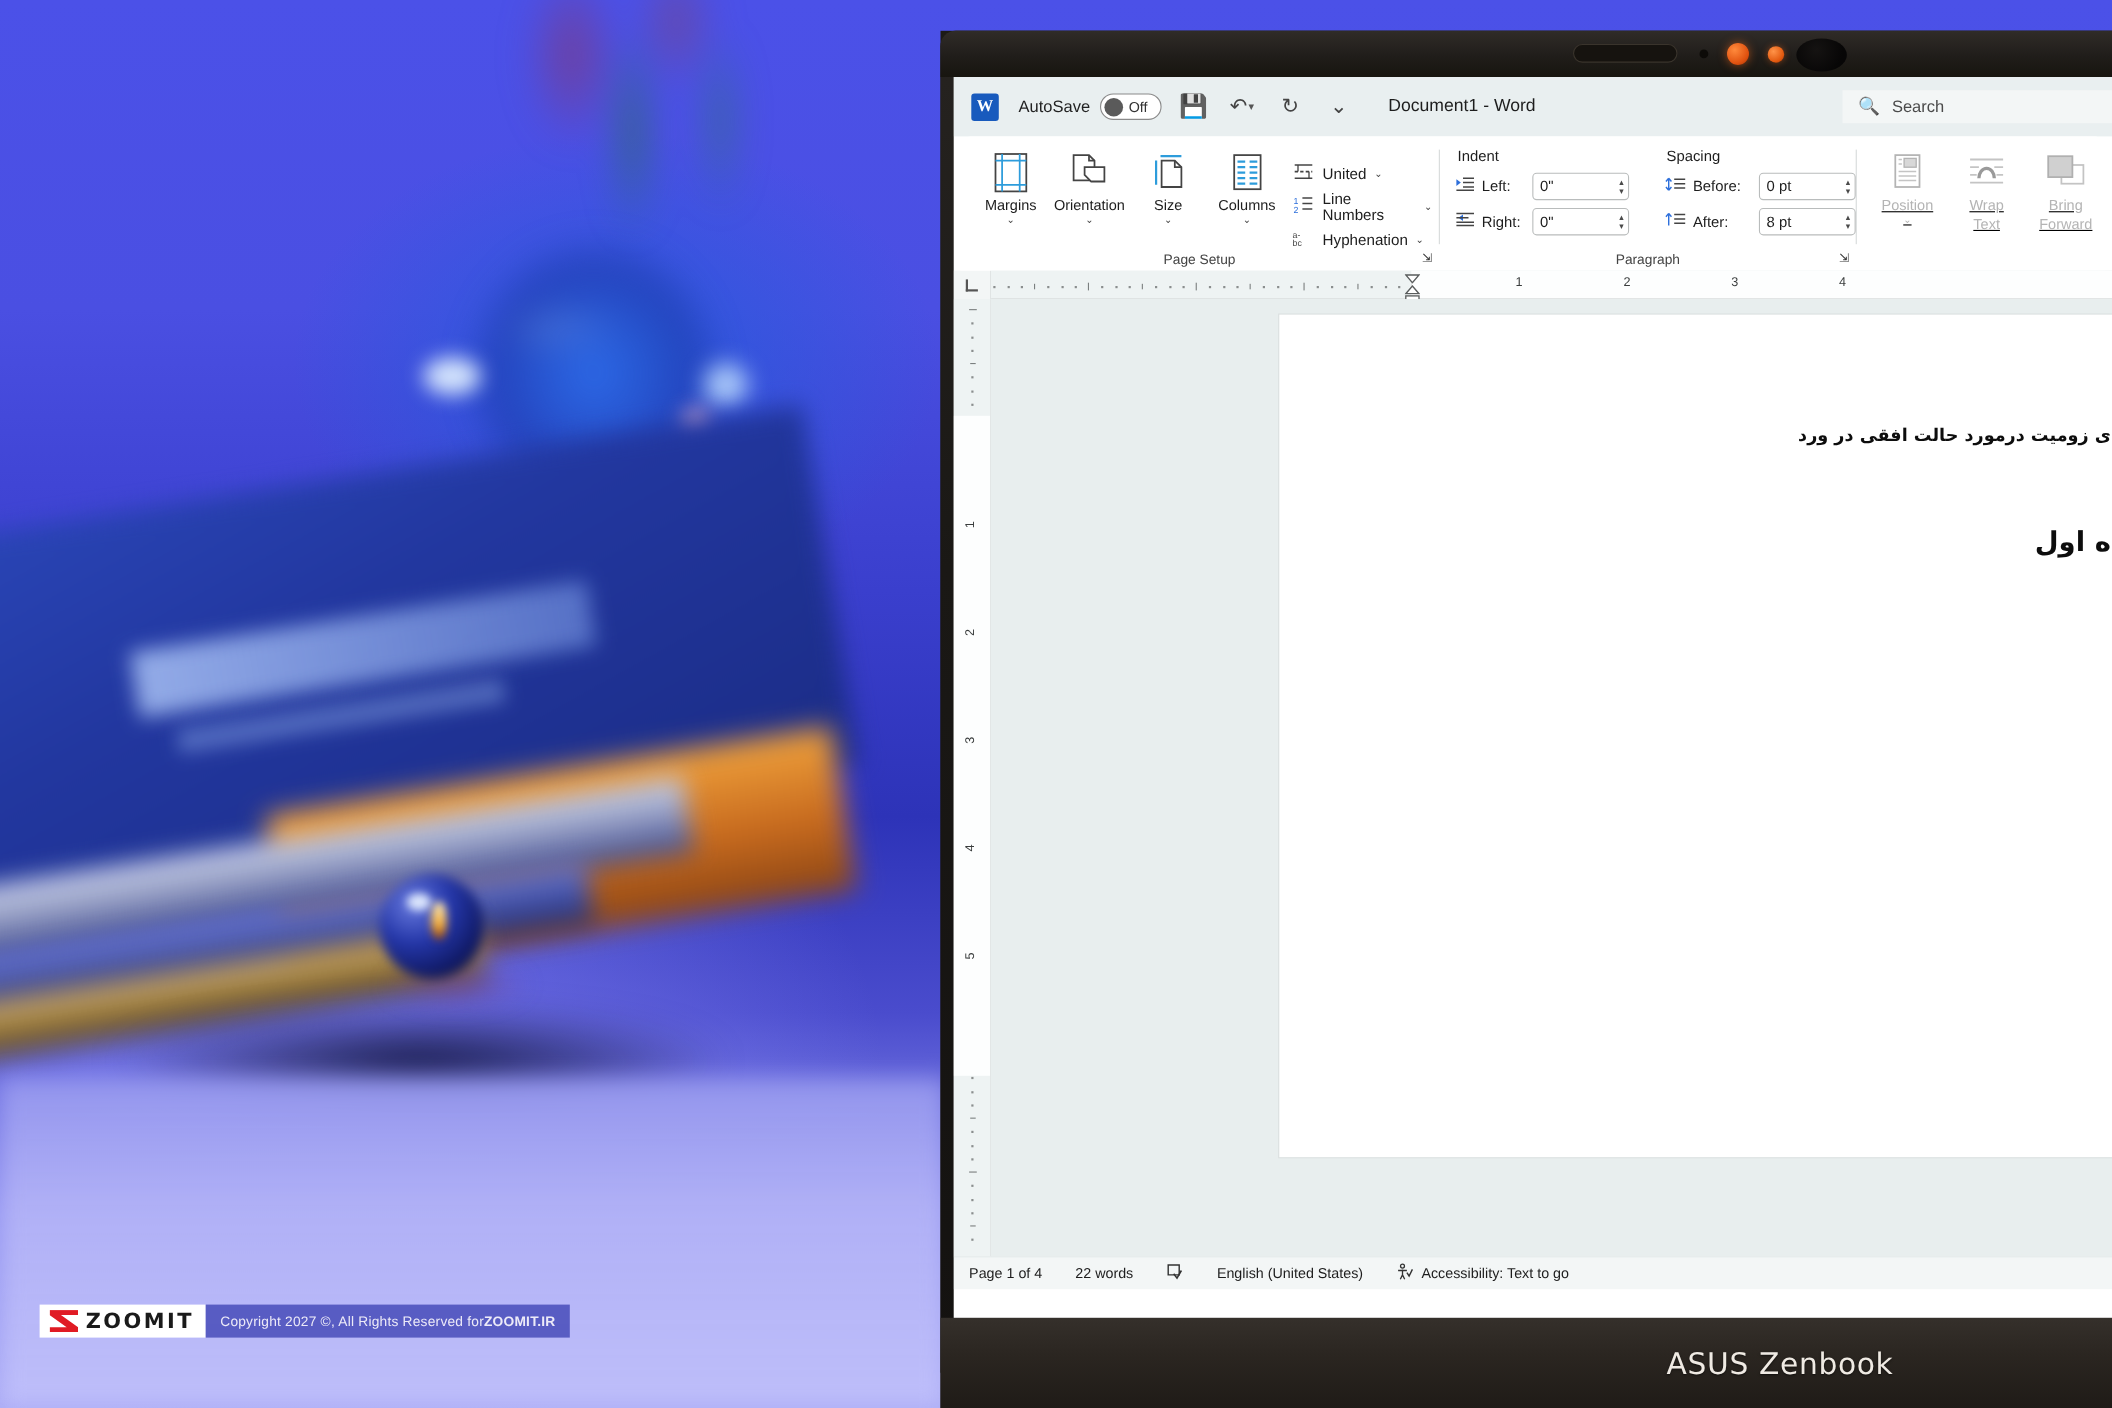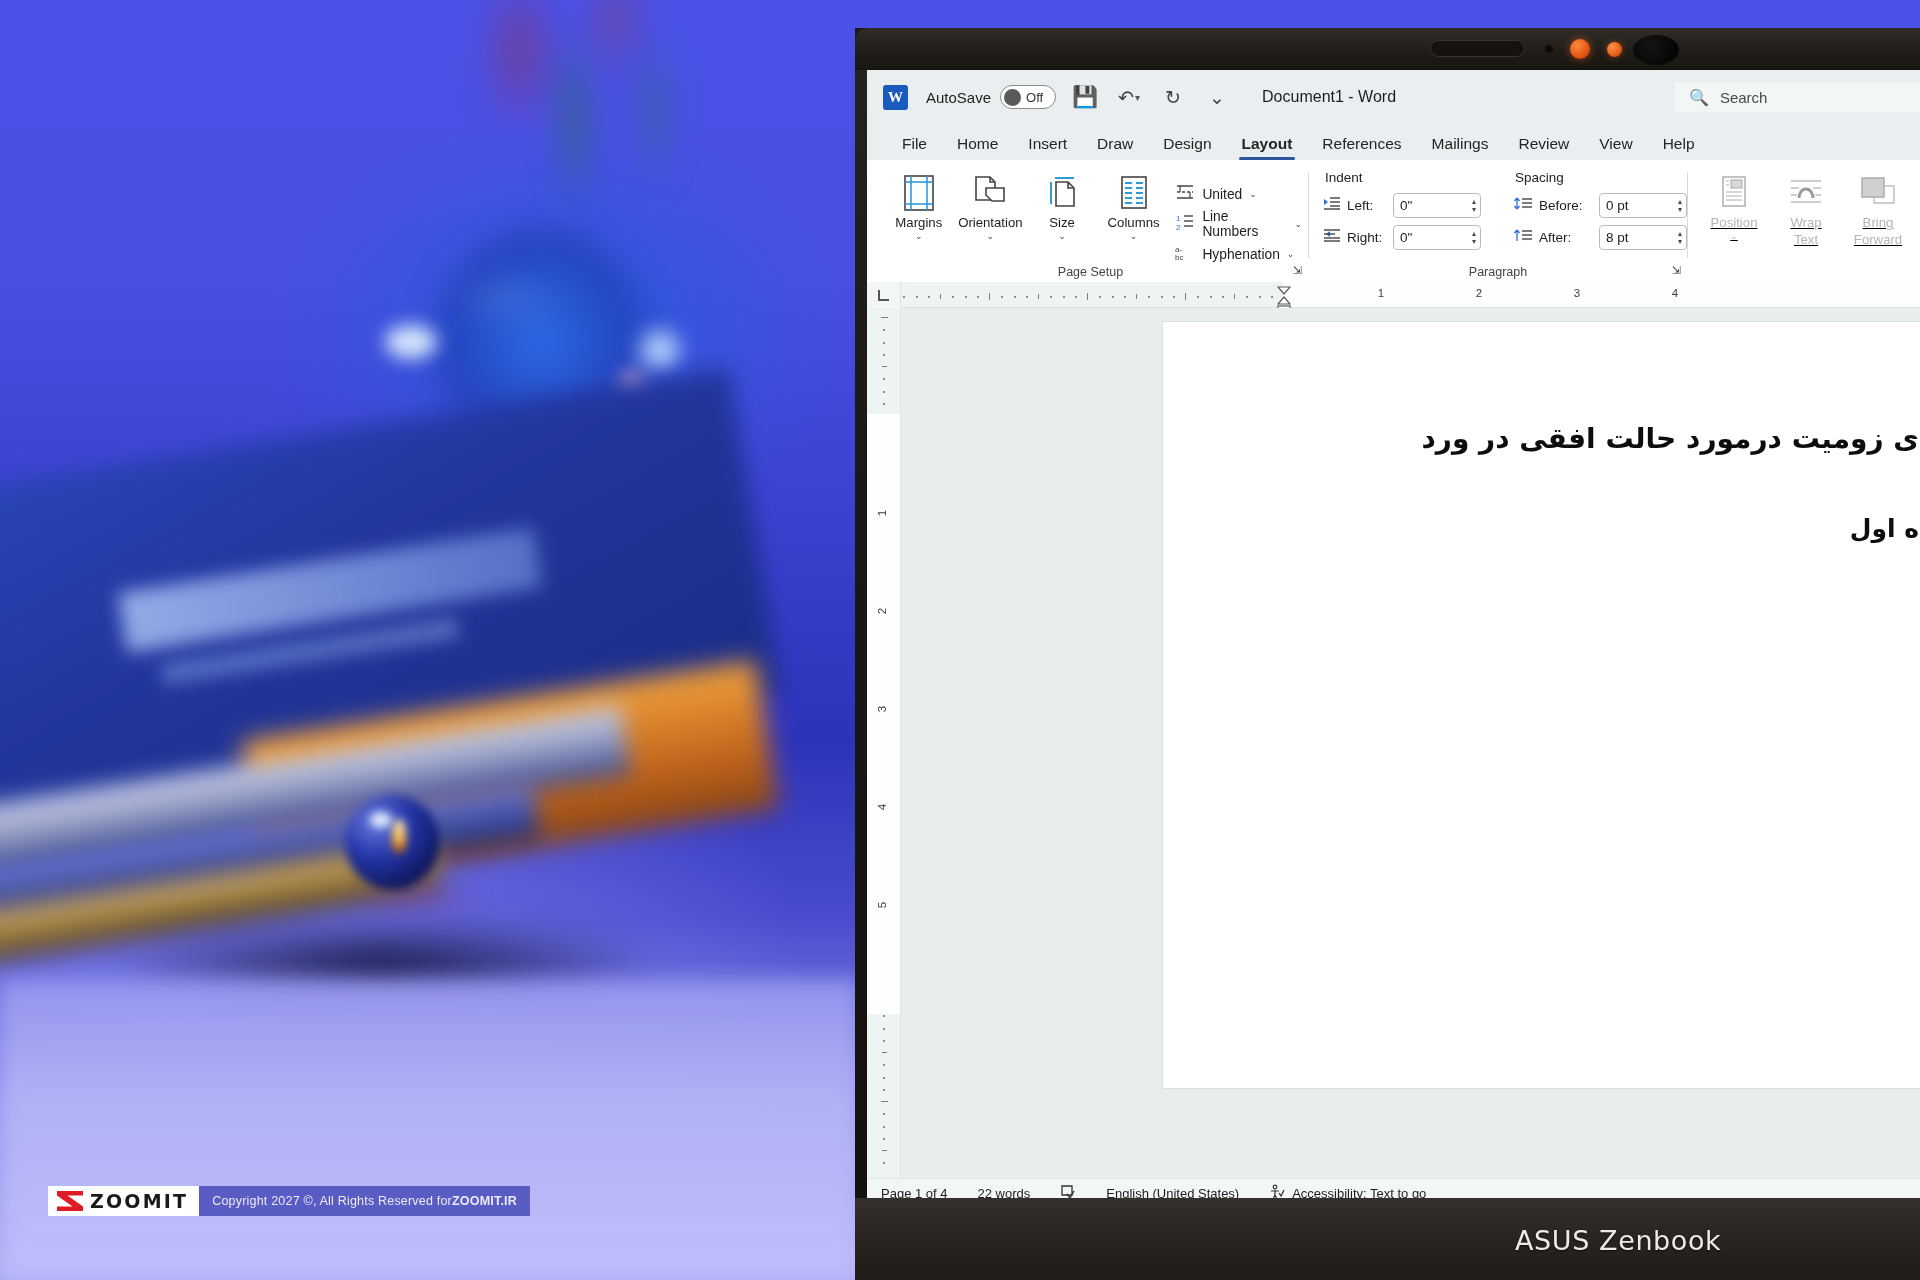--- a/index.html
+++ b/index.html
@@ -104,21 +104,21 @@
   #marble-flame { left: 392px; top: 820px; width: 14px; height: 34px; border-radius: 40%;
     background: linear-gradient(180deg, #fff0c0, #f7b03a 60%, #8a3a10); filter: blur(4px); }
   #marble-shadow {
     left: 320px; top: 865px; width: 190px; height: 60px; border-radius: 50%;
     background: radial-gradient(ellipse 95px 30px at 95px 30px, rgba(120,70,140,.65) 0%, rgba(120,70,140,0) 72%);
     filter: blur(10px);
   }
 
   
   #watermark {
-    position: absolute; left: 48px; top: 1186px;
+    position: absolute; left: 36px; top: 1186px;
     display: flex; align-items: stretch; height: 30px;
     z-index: 40;
   }
   #wm-logo {
     background: #ffffff; display: flex; align-items: center; gap: 7px;
     padding: 0 11px 0 9px;
   }
   #wm-z {
     width: 26px; height: 20px; background: #e01b24;
     clip-path: polygon(0% 0%, 100% 0%, 100% 22%, 40% 22%, 100% 78%, 100% 100%, 0% 100%, 0% 78%, 60% 78%, 0% 22%);
@@ -329,21 +329,21 @@
   #canvas { flex: 1; position: relative; background: #e8eeee; }
   #page {
     position: absolute; left: 262px; top: 14px; width: 792px; height: 766px;
     background: #ffffff; box-shadow: 0 0 0 1px rgba(0,0,0,.06);
   }
   .doc-line {
     position: absolute; right: 36px; direction: rtl; text-align: right;
     font-family: "DejaVu Sans", sans-serif; font-weight: 700; color: #0d0d0d;
     white-space: nowrap;
   }
-  #doc-line-1 { top: 100px; font-size: 28px; }
+  #doc-line-1 { top: 100px; font-size: 16px; }
   #doc-line-2 { top: 192px; font-size: 25px; }
 
   
   #statusbar {
     height: 30px; background: #f3f6f6; display: flex; align-items: center;
     padding-left: 14px; gap: 0; border-top: 1px solid #e2e6e6;
   }
   .sb-item { font-size: 13px; color: #1d1d1d; margin-right: 30px; display: flex; align-items: center; gap: 7px; }
   #proof-glyph { font-size: 14px; color: #333; }
   #acc-glyph { font-size: 14px; color: #333; }
@@ -422,33 +422,20 @@
         <span>⌄</span>
       </div>
       <span id="doc-title">Document1  -  Word</span>
 
       <div id="searchbox">
         <span id="search-glyph">🔍</span>
         <span id="search-placeholder">Search</span>
       </div>
     </div>
 
-    <div id="ribbon-tabs">
-      <div class="rtab">File</div>
-      <div class="rtab">Home</div>
-      <div class="rtab">Insert</div>
-      <div class="rtab">Draw</div>
-      <div class="rtab">Design</div>
-      <div class="rtab active">Layout</div>
-      <div class="rtab">References</div>
-      <div class="rtab">Mailings</div>
-      <div class="rtab">Review</div>
-      <div class="rtab">View</div>
-      <div class="rtab">Help</div>
-    </div>
 
     <div id="ribbon">
 
       <div class="rgroup" style="padding-left:10px;">
         <div class="bigbtn">
           <span class="glyph">
             <svg width="36" height="38" viewBox="0 0 36 38">
               <rect x="4" y="2" width="28" height="34" fill="#fff" stroke="#444" stroke-width="1.6"></rect>
               <line x1="10" y1="2" x2="10" y2="36" stroke="#2d9cdb" stroke-width="1.6"></line>
               <line x1="26" y1="2" x2="26" y2="36" stroke="#2d9cdb" stroke-width="1.6"></line>

